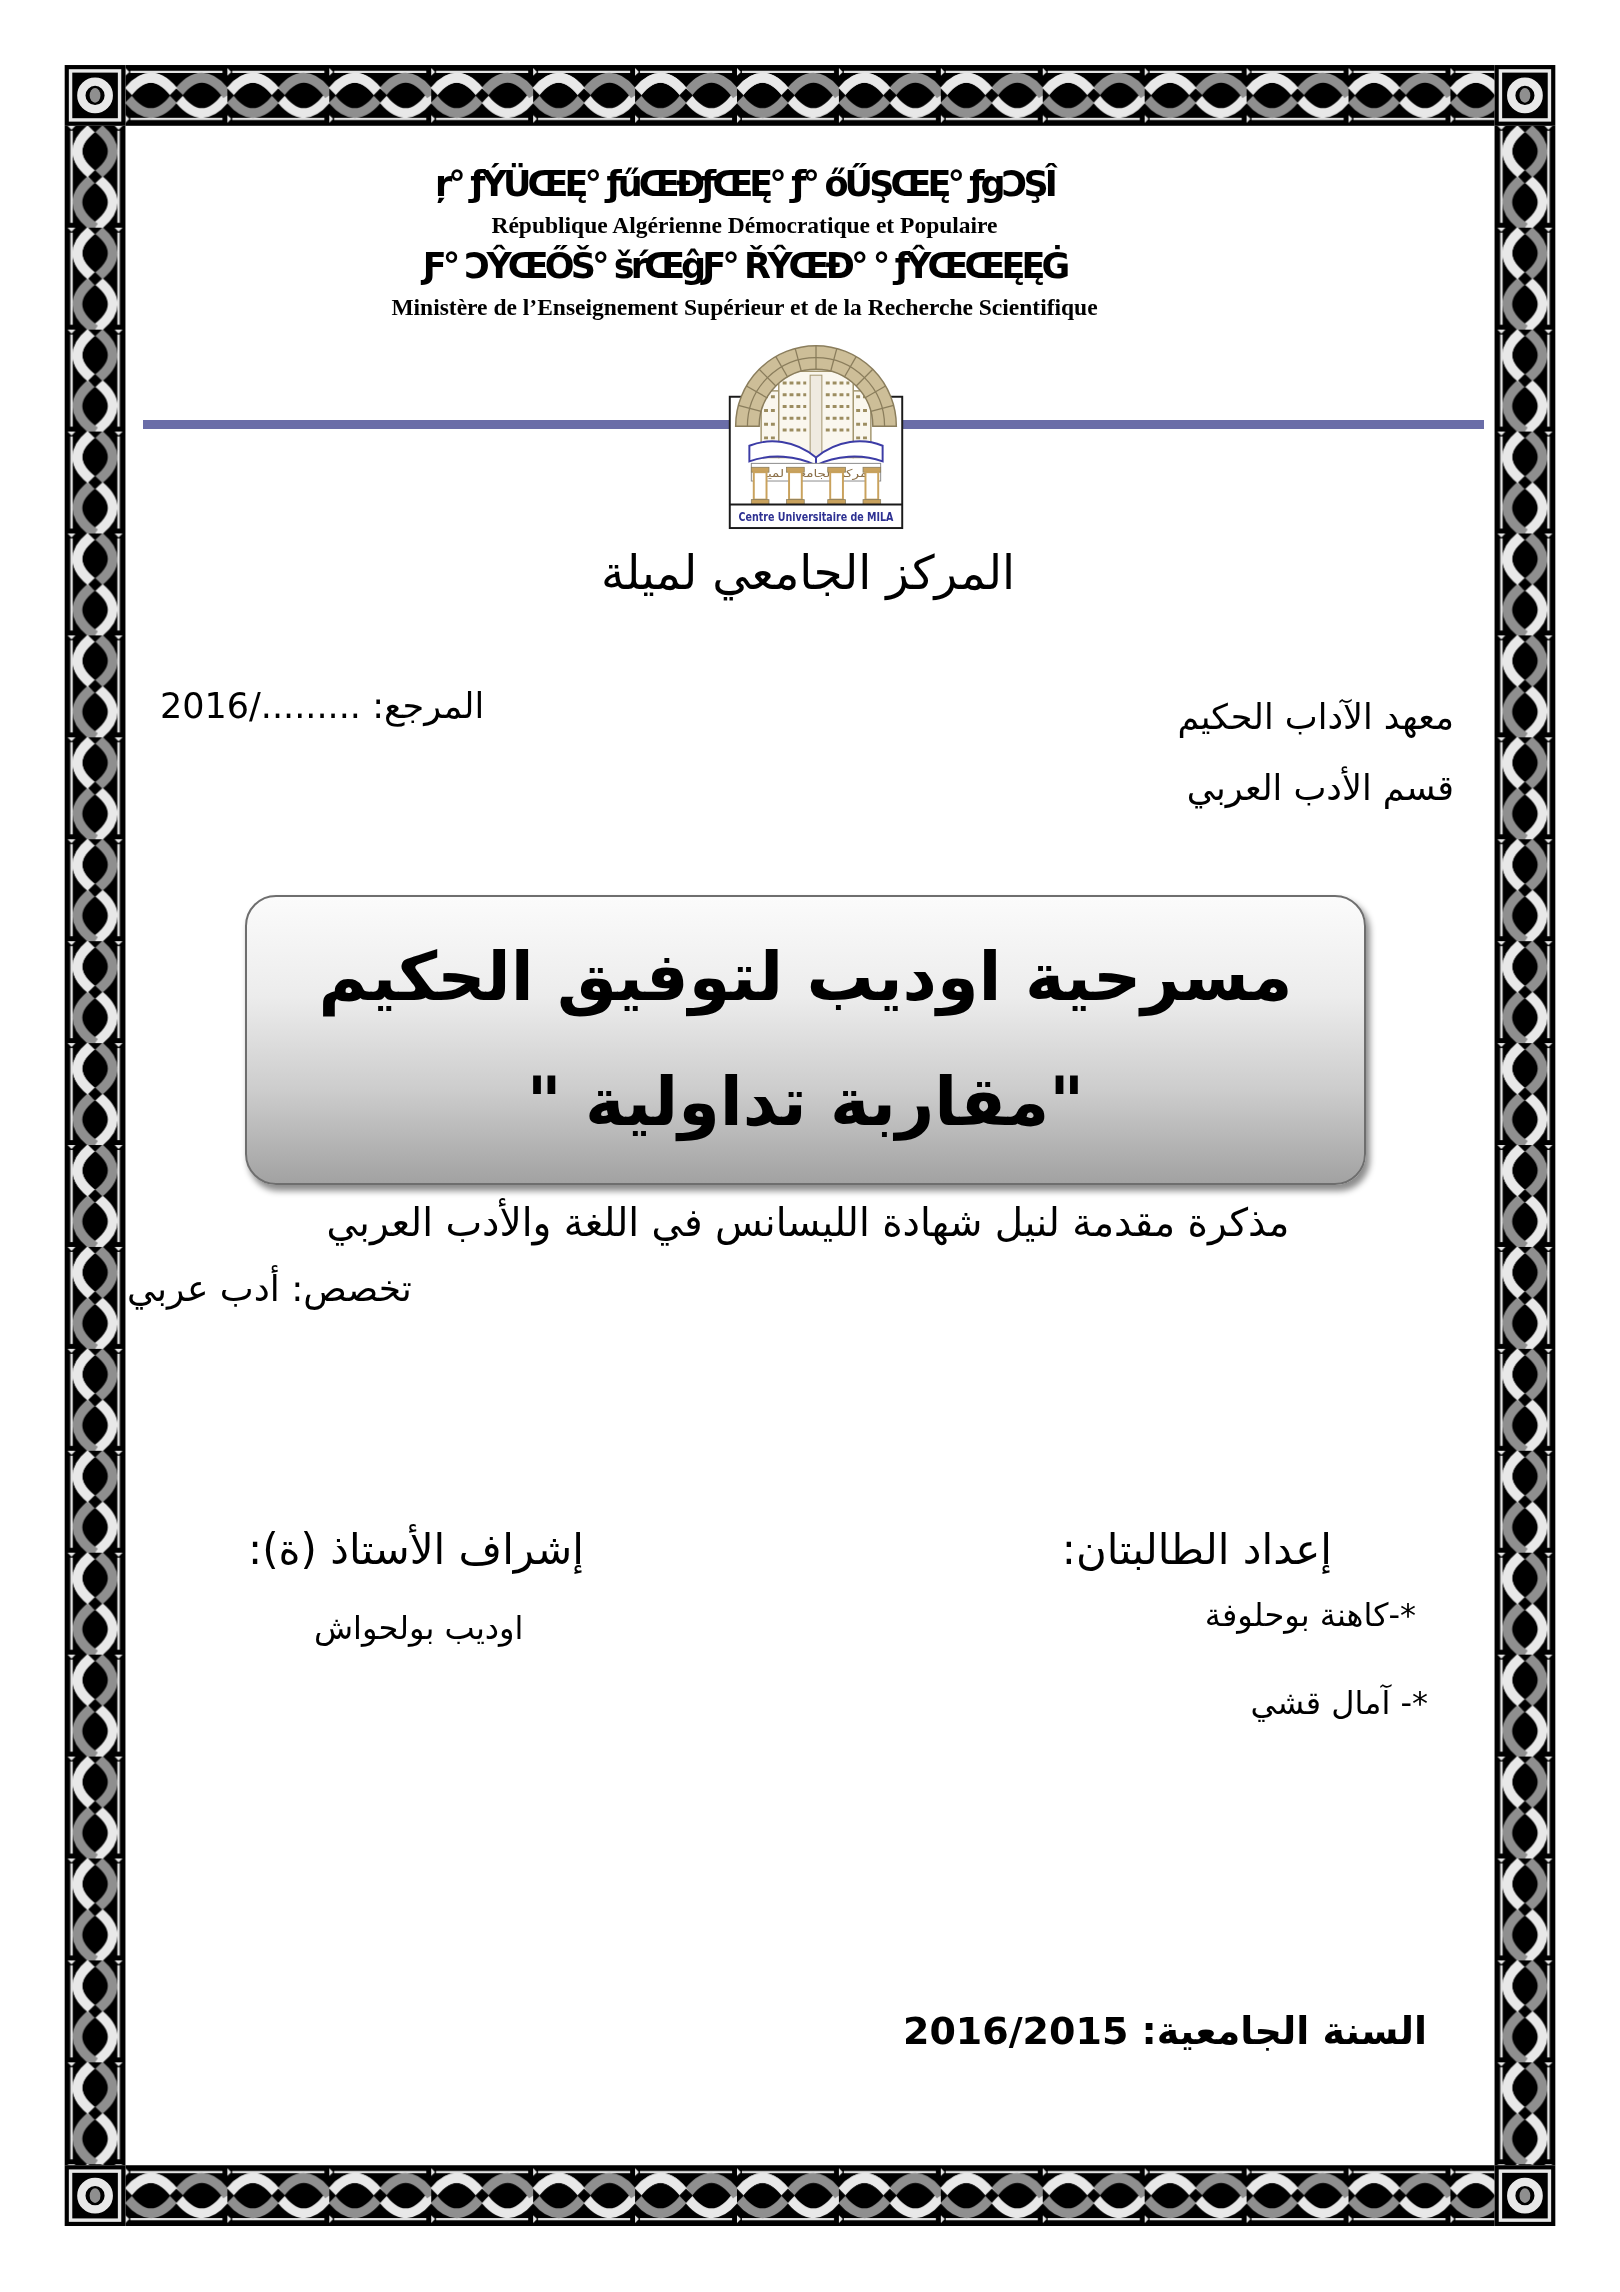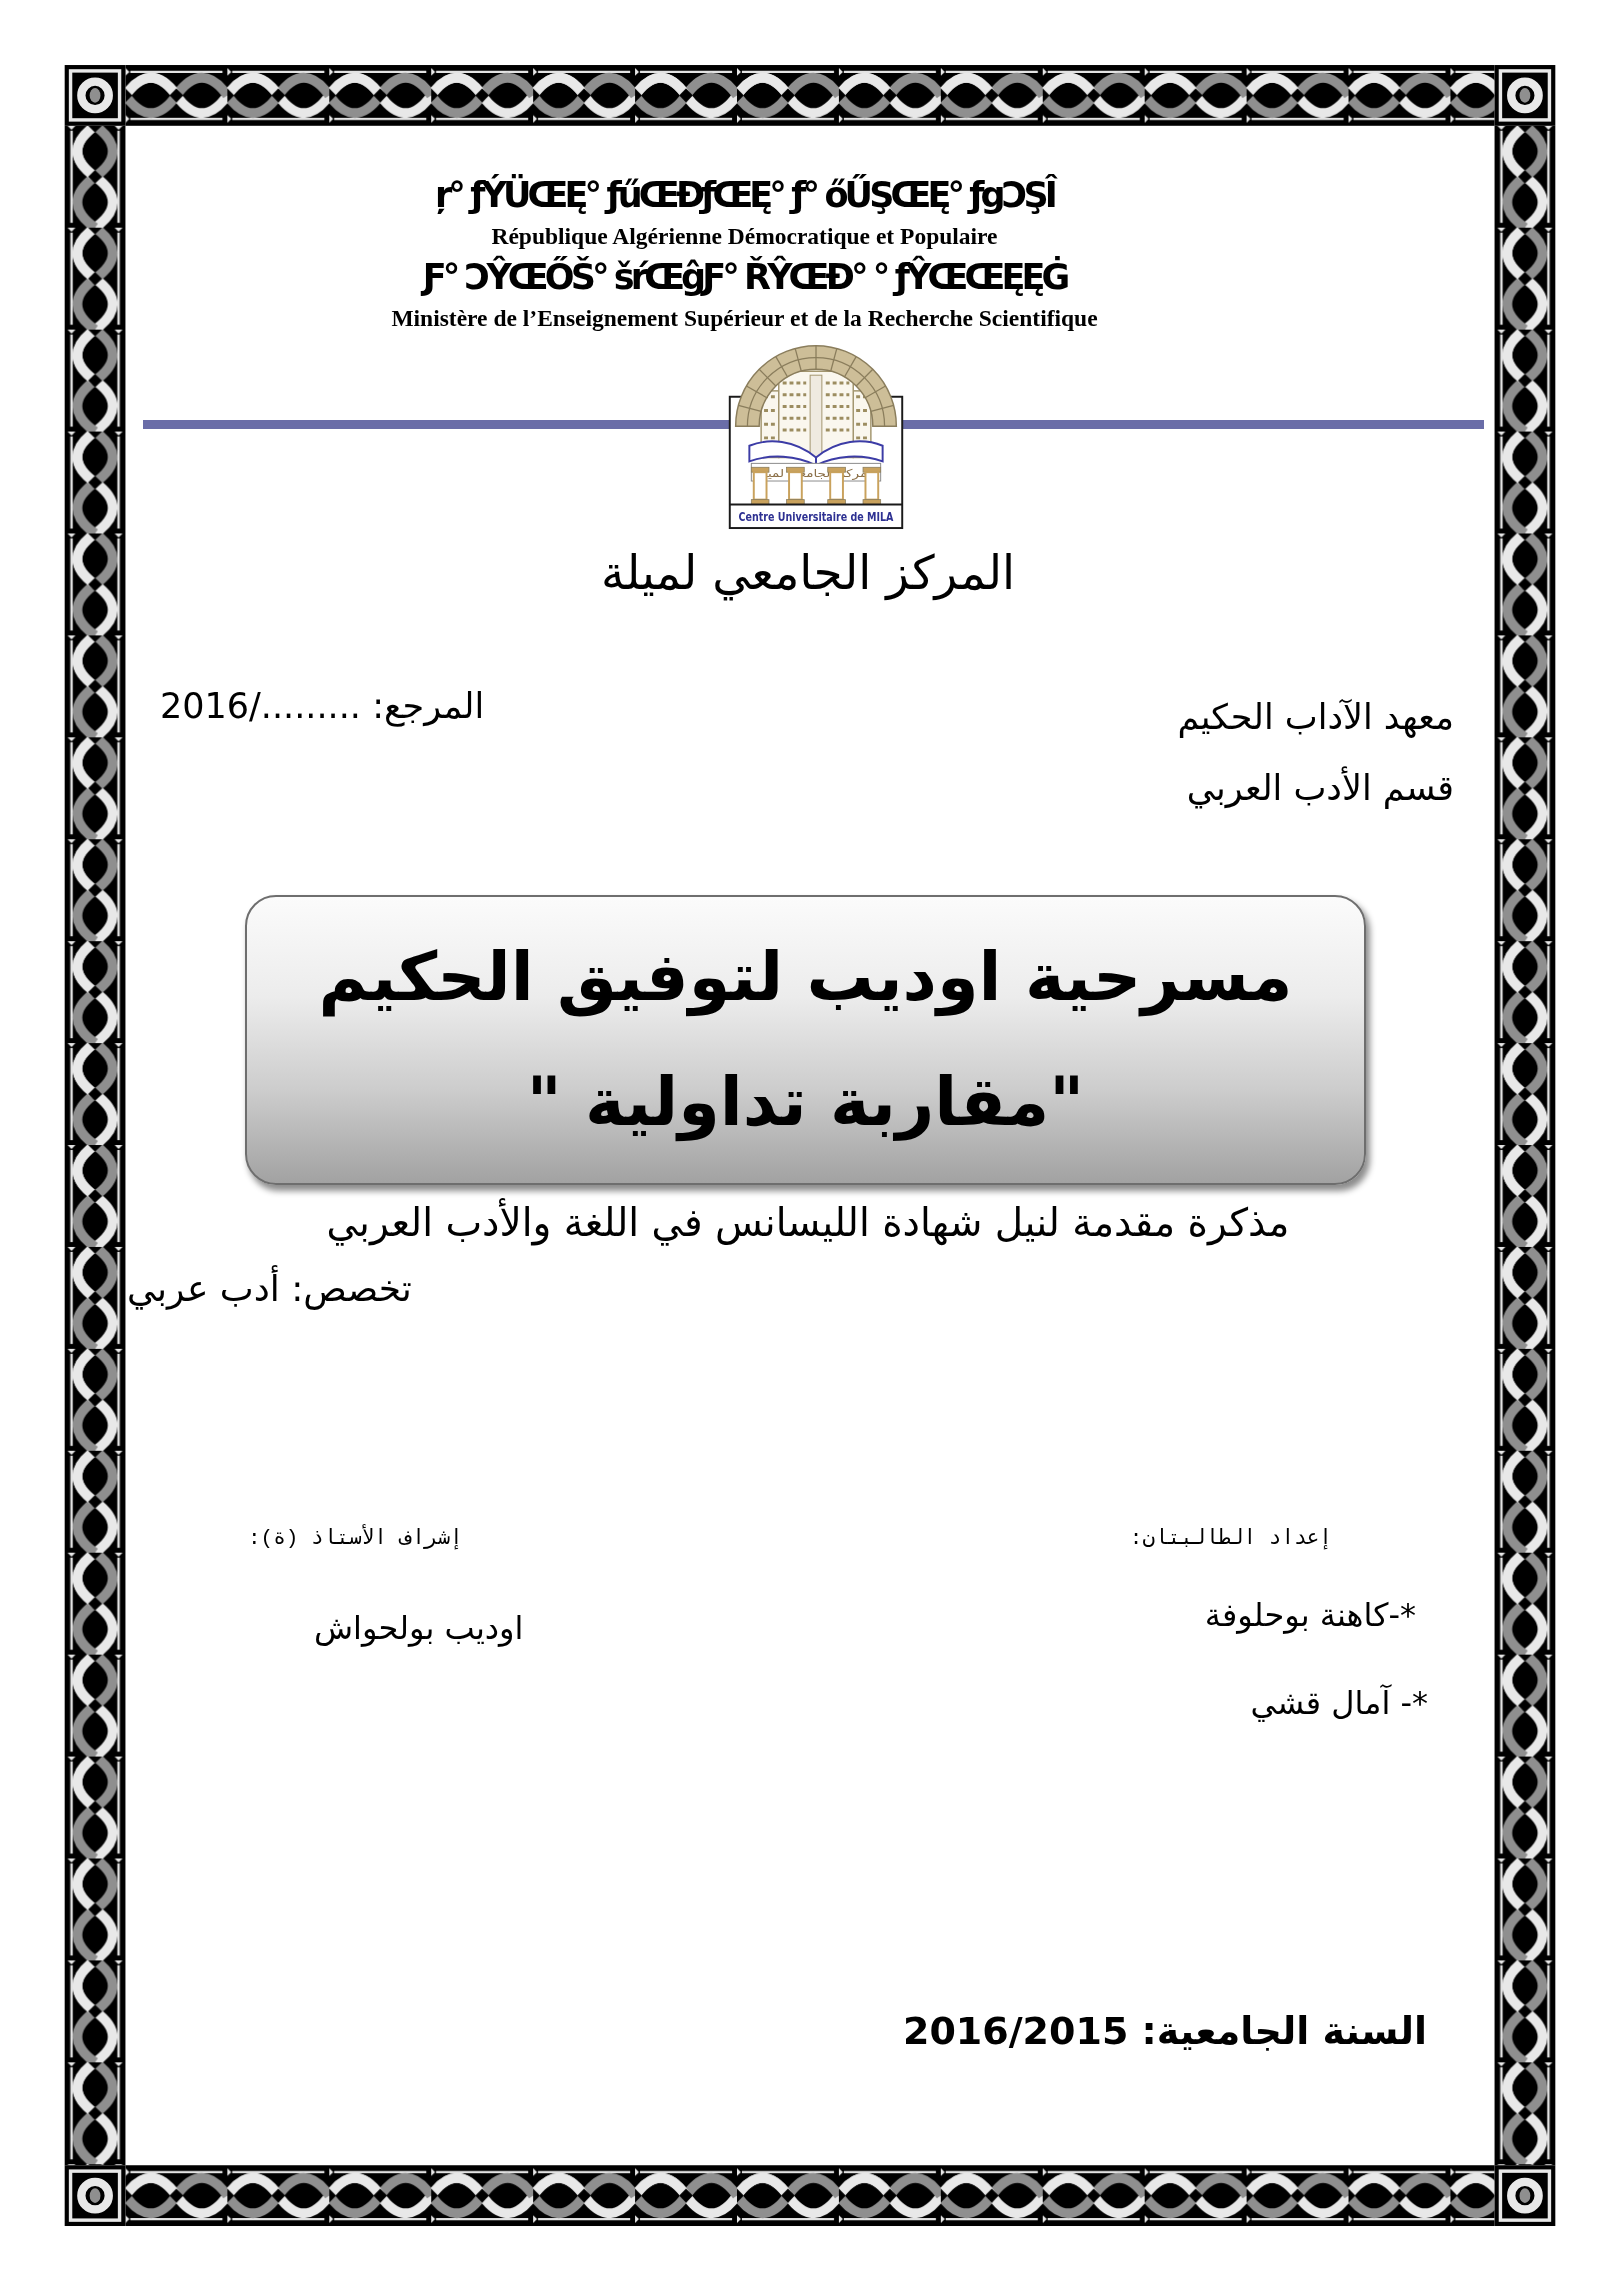--- a/index.html
+++ b/index.html
@@ -1,20 +1,20 @@
 <!DOCTYPE html>
 <html lang="ar"><head>
 <meta charset="utf-8">
 <style>
   html,body{margin:0;padding:0;background:#ffffff;}
   .page{position:relative;width:1620px;height:2293px;background:#ffffff;overflow:hidden;
         font-family:"DejaVu Sans",sans-serif;color:#000;}
   .abs{position:absolute;}
   
-  .hdr{position:absolute;left:127px;top:169px;width:1235px;text-align:center;}
+  .hdr{position:absolute;left:127px;top:158px;width:1235px;text-align:center;}
   .garbled{font-weight:bold;font-size:35px;line-height:53px;letter-spacing:-3.9px;white-space:nowrap;}
   .fr{font-family:"Liberation Serif",serif;font-weight:bold;font-size:23.5px;line-height:29px;}
   
   .divider{position:absolute;left:143px;top:420px;width:1341px;height:8.8px;background:#6A6DA8;}
   
   .logo{position:absolute;left:718px;top:336px;width:196px;height:194px;}
   
   .uni{position:absolute;left:127px;top:545px;width:1362px;text-align:center;
        font-size:47px;direction:rtl;}
   .inst{position:absolute;right:166px;top:682px;text-align:right;direction:rtl;
@@ -28,21 +28,21 @@
             display:flex;flex-direction:column;justify-content:center;
             text-align:center;direction:rtl;}
   .titlebox .t{font-weight:bold;font-size:67px;line-height:125px;}
   
   .memo{position:absolute;left:127px;top:1200px;width:1362px;text-align:center;
         font-size:39px;direction:rtl;}
   .spec{position:absolute;left:127px;top:1268px;width:1362px;text-align:left;
         font-size:36px;direction:rtl;}
   
   .people{font-size:32px;direction:rtl;white-space:nowrap;}
-  .ppl-head{font-size:21px;font-family:Liberation Mono, monospace;}
+  .ppl-head{font-size:42px;}
   
   .year{position:absolute;left:123px;top:2009px;width:1304px;
         font-weight:bold;font-size:38px;direction:rtl;}
   svg{display:block;}
 </style>
 </head>
 <body>
 
 <div class="page">
 

